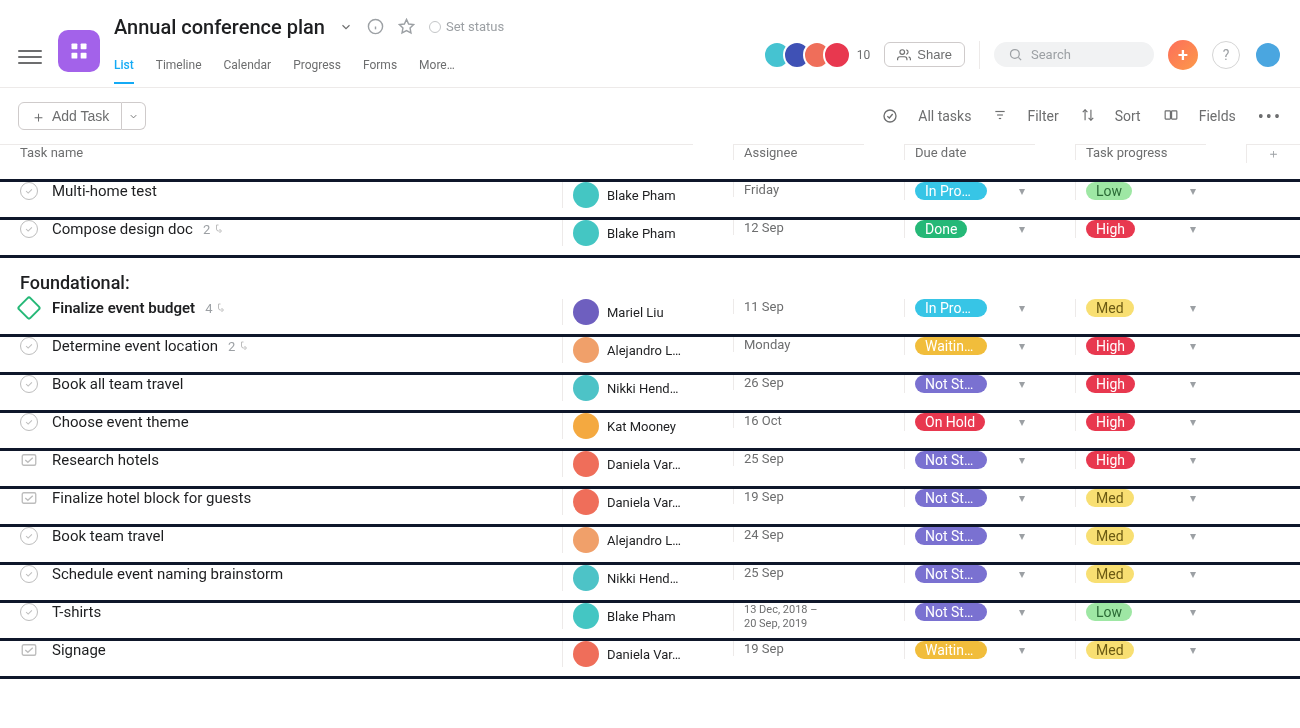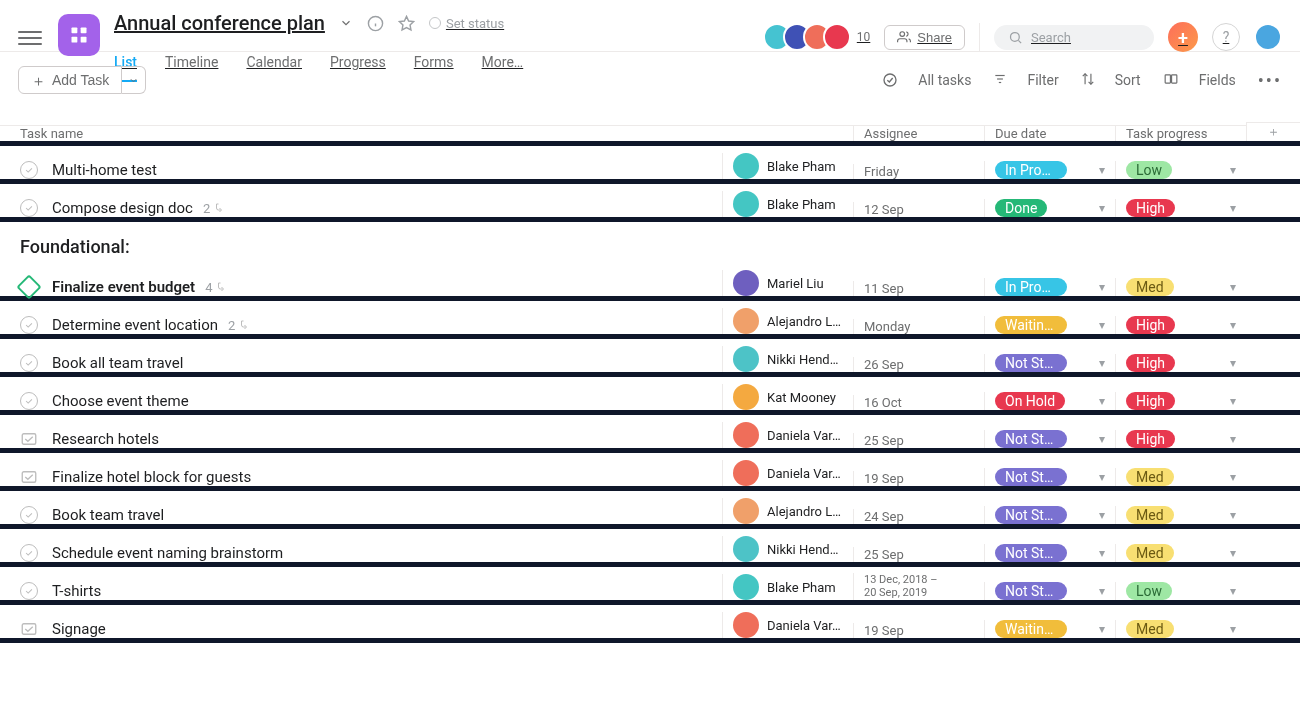--- a/index.html
+++ b/index.html
@@ -1,28 +1,28 @@
 <!DOCTYPE html>
 <html><head>
 <meta charset="utf-8">
 <style>
   * { box-sizing: border-box; }
   html, body { margin:0; padding:0; font-family: -apple-system, BlinkMacSystemFont, "Segoe UI", Roboto, Helvetica, Arial, sans-serif; font-size:13px; color:#1e1f21; background:#fff; }
-  .topbar { display:flex; align-items:flex-start; padding:8px 18px 0 18px; border-bottom:1px solid #edeae9; height:52px;text-decoration:underline; }
+  .topbar { display:flex; align-items:center; padding:8px 18px 0 18px; border-bottom:1px solid #edeae9; height:88px; }
   .hamburger { width:24px; height:24px; margin-top:18px; margin-right:16px; display:flex; flex-direction:column; justify-content:center; gap:4px; cursor:pointer;}
   .hamburger span { display:block; height:2px; background:#6d6e6f; border-radius:1px;}
   .proj-icon { width:42px; height:42px; border-radius:10px; background:#a362ea; margin-top:6px; margin-right:14px; display:flex; align-items:center; justify-content:center;}
   .proj-icon svg { fill:#fff; }
   .proj-head { flex:0 0 auto; display:flex; flex-direction:column; }
   .proj-title-row { display:flex; align-items:center; gap:14px; height:30px;}
   .proj-title { font-size:20px; font-weight:500; }
   .caret-ico, .info-ico, .star-ico { color:#6d6e6f; }
   .set-status { color:#9ca0a4; font-size:13px; display:flex; align-items:center; gap:5px;}
   .set-status::before { content:''; width:10px; height:10px; border:1.5px solid #c4c6c8; border-radius:50%; display:inline-block;}
-  .tabs { display:flex; gap:28px; margin-top:16px; font-size:14px; color:#6d6e6f;}
+  .tabs { display:flex; gap:22px; margin-top:16px; font-size:12px; color:#6d6e6f;}
   .tab { padding-bottom:10px; cursor:pointer;}
   .tab.active { color:#14aaf5; font-weight:500; border-bottom:2px solid #14aaf5;}
   .spacer { flex:1; }
   .top-right { display:flex; align-items:center; gap:14px; margin-top:14px;}
   .avatar-stack { display:flex; align-items:center;}
   .av { width:28px; height:28px; border-radius:50%; border:2px solid #fff; margin-left:-8px; background:#888;}
   .av:first-child{margin-left:0;}
   .av-count{ font-size:12px; color:#6d6e6f; margin-left:6px;}
   .share-btn { border:1px solid #cfcbcb; background:#fff; border-radius:6px; padding:4px 12px; font-size:13px; color:#6d6e6f; display:flex; align-items:center; gap:6px; cursor:pointer;}
   .vsep { width:1px; height:28px; background:#edeae9; }
@@ -32,21 +32,21 @@
   
   .toolbar { display:flex; align-items:center; padding:14px 18px; }
   .addtask-wrap { display:flex; }
   .addtask-btn { border:1px solid #cfcbcb; background:#fff; border-radius:6px 0 0 6px; padding:5px 12px; font-size:14px; color:#6d6e6f; display:flex; align-items:center; gap:6px; cursor:pointer;}
   .addtask-drop { border:1px solid #cfcbcb; border-left:none; border-radius:0 6px 6px 0; width:24px; display:flex; align-items:center; justify-content:center; color:#6d6e6f; cursor:pointer;}
   .toolbar .spacer{flex:1;}
   .tbtn { display:flex; gap:20px; color:#6d6e6f; font-size:14px; margin-left:22px; cursor:pointer;}
   .dots { color:#6d6e6f; font-size:18px; letter-spacing:2px; margin-left:22px; cursor:pointer;}
 
   .grid { width:100%; }
-  .hrow, .row { display:flex; align-items:flex-end; border-bottom:5px solid #0f172a; min-height:38px;}
+  .hrow, .row { display:flex; align-items:flex-start; border-bottom:3px solid #0f172a; min-height:38px;gap:40px;}
   .hrow { color:#6d6e6f; font-size:13px; }
   .hrow .cell { border-top:1px solid #edeae9; }
   .cell { display:flex; align-items:center; padding:0 10px; }
   .c-name { flex:1 1 auto; padding-left:20px;}
   .c-assign { width:131px; border-left:1px solid #edeae9;}
   .c-due { width:131px; border-left:1px solid #edeae9; color:#6d6e6f;}
   .c-prog { width:131px; border-left:1px solid #edeae9; justify-content:space-between;}
   .c-prio { width:131px; border-left:1px solid #edeae9; justify-content:space-between;}
   .c-add { width:54px; border-left:1px solid #edeae9; justify-content:center; color:#9ca0a4;}
   .row .c-due{ font-size:13px;}

